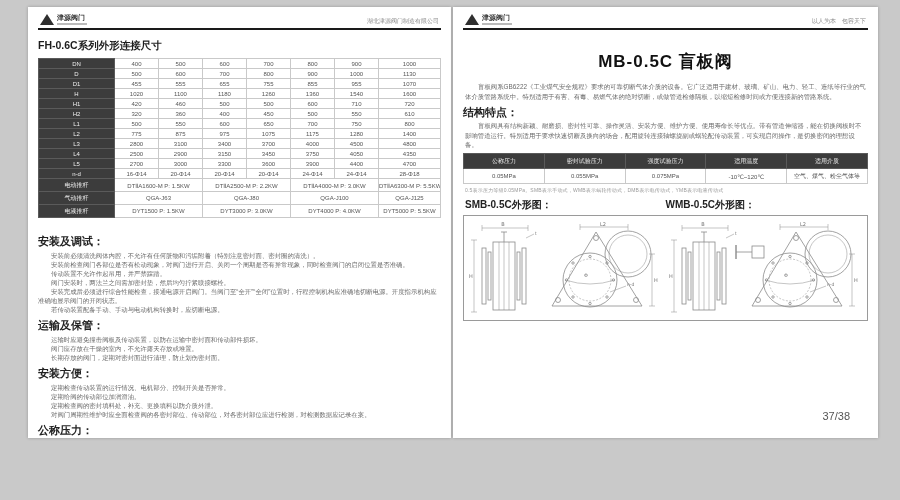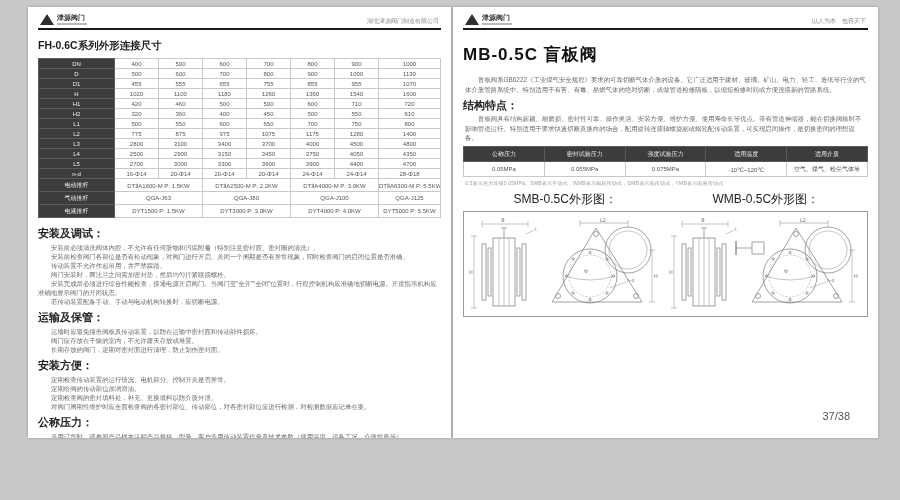--- a/index.html
+++ b/index.html
@@ -19,32 +19,32 @@
   .logo-text{font-size:7px;font-weight:bold;color:#333;line-height:1.1;}
   .logo-sub{height:2px;width:30px;background:#bbb;margin-top:1px;}
   .header-right{font-size:6px;color:#8a8a8a;text-align:right;line-height:1.2;}
   
   .doc-title{font-size:10.5px;font-weight:bold;color:#1d1d1d;margin:9px 0 5px;}
   table{border-collapse:collapse;width:100%;table-layout:fixed;}
   .dim-table{font-size:6px;color:#555;}
   .dim-table th,.dim-table td{border:1px solid #c9c9c9;text-align:center;padding:1.5px 0;font-weight:normal;overflow:hidden;white-space:nowrap;}
   .dim-table th.row-label{background:#3c3c3c;color:#efefef;width:76px;border-color:#5a5a5a;}
   .dim-table col.last{width:62px;}
-  .sections{font-size:6.4px;color:#6a6a6a;line-height:1.42;margin-top:8px;}
+  .sections{font-size:6.4px;color:#6a6a6a;line-height:1.42;margin-top:16px;}
   .sec-heading{font-size:11px;font-weight:bold;color:#222;margin:4px 0 1px;}
   .sections p{margin:0;text-indent:13px;}
   
-  .mb-title{font-size:17px;font-weight:bold;color:#111;letter-spacing:1px;margin:13px 0 9px;}
+  .mb-title{text-align:center;font-size:17px;font-weight:bold;color:#111;letter-spacing:1px;margin:20px 0 9px;}
   .intro{font-size:6.4px;color:#6a6a6a;line-height:1.5;text-indent:13px;margin:0 2px;}
   .perf-table{font-size:6px;color:#555;margin-top:3px;}
   .perf-table th{background:#3c3c3c;color:#efefef;border:1px solid #5a5a5a;font-weight:normal;padding:2.5px 0;}
   .perf-table td{border:1px solid #c9c9c9;text-align:center;padding:2.5px 0;white-space:nowrap;}
   .tiny-note{font-size:5px;color:#9a9a9a;margin:3px 2px 5px;letter-spacing:.2px;}
   .drawing-headings{display:flex;margin:2px 2px 3px;}
-  .drawing-headings .dh{flex:1;font-size:12px;font-weight:normal;color:#222;text-align:center;}
+  .drawing-headings .dh{flex:1;font-size:10px;font-weight:bold;color:#222;}
   .drawing-box{border:1px solid #9a9a9a;height:104px;}
   .drawing-box svg{display:block;width:100%;height:100%;}
   .page-num{position:absolute;right:28px;bottom:16px;font-size:11px;color:#555;}
   svg text{font-family:"DejaVu Sans",sans-serif;}
 </style>
 </head>
 <body>
 
 <div class="page page-left">
   <div class="page-header">

